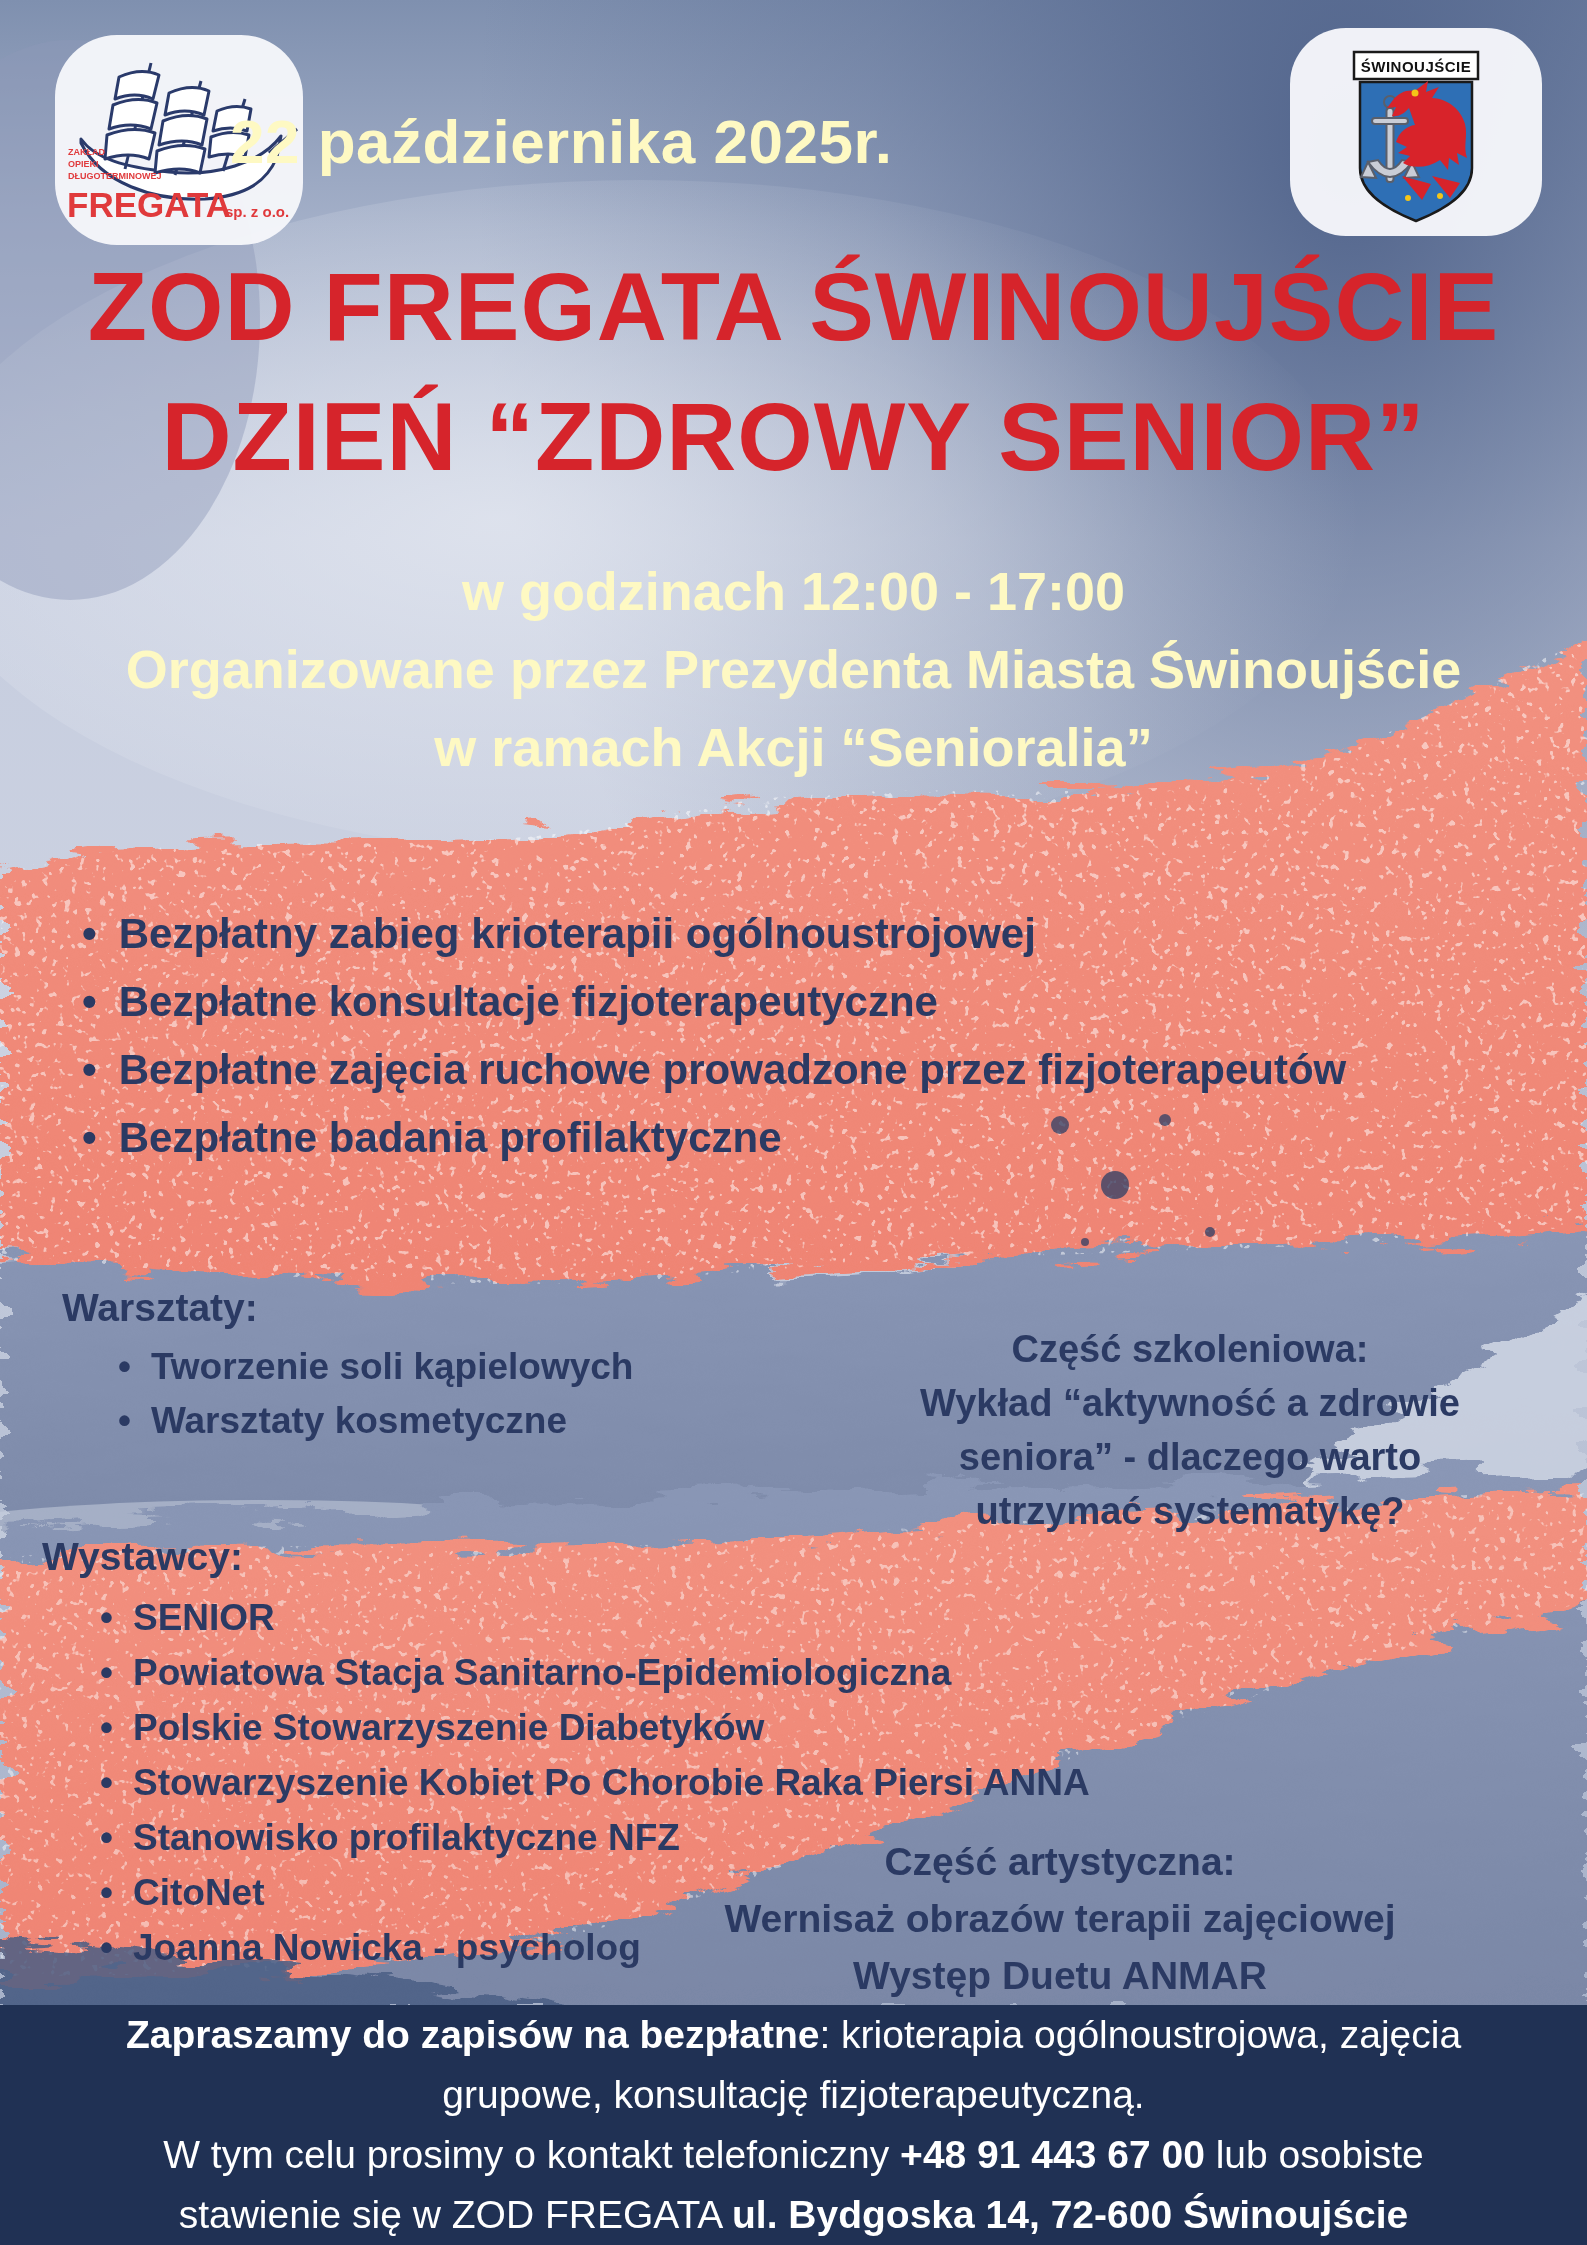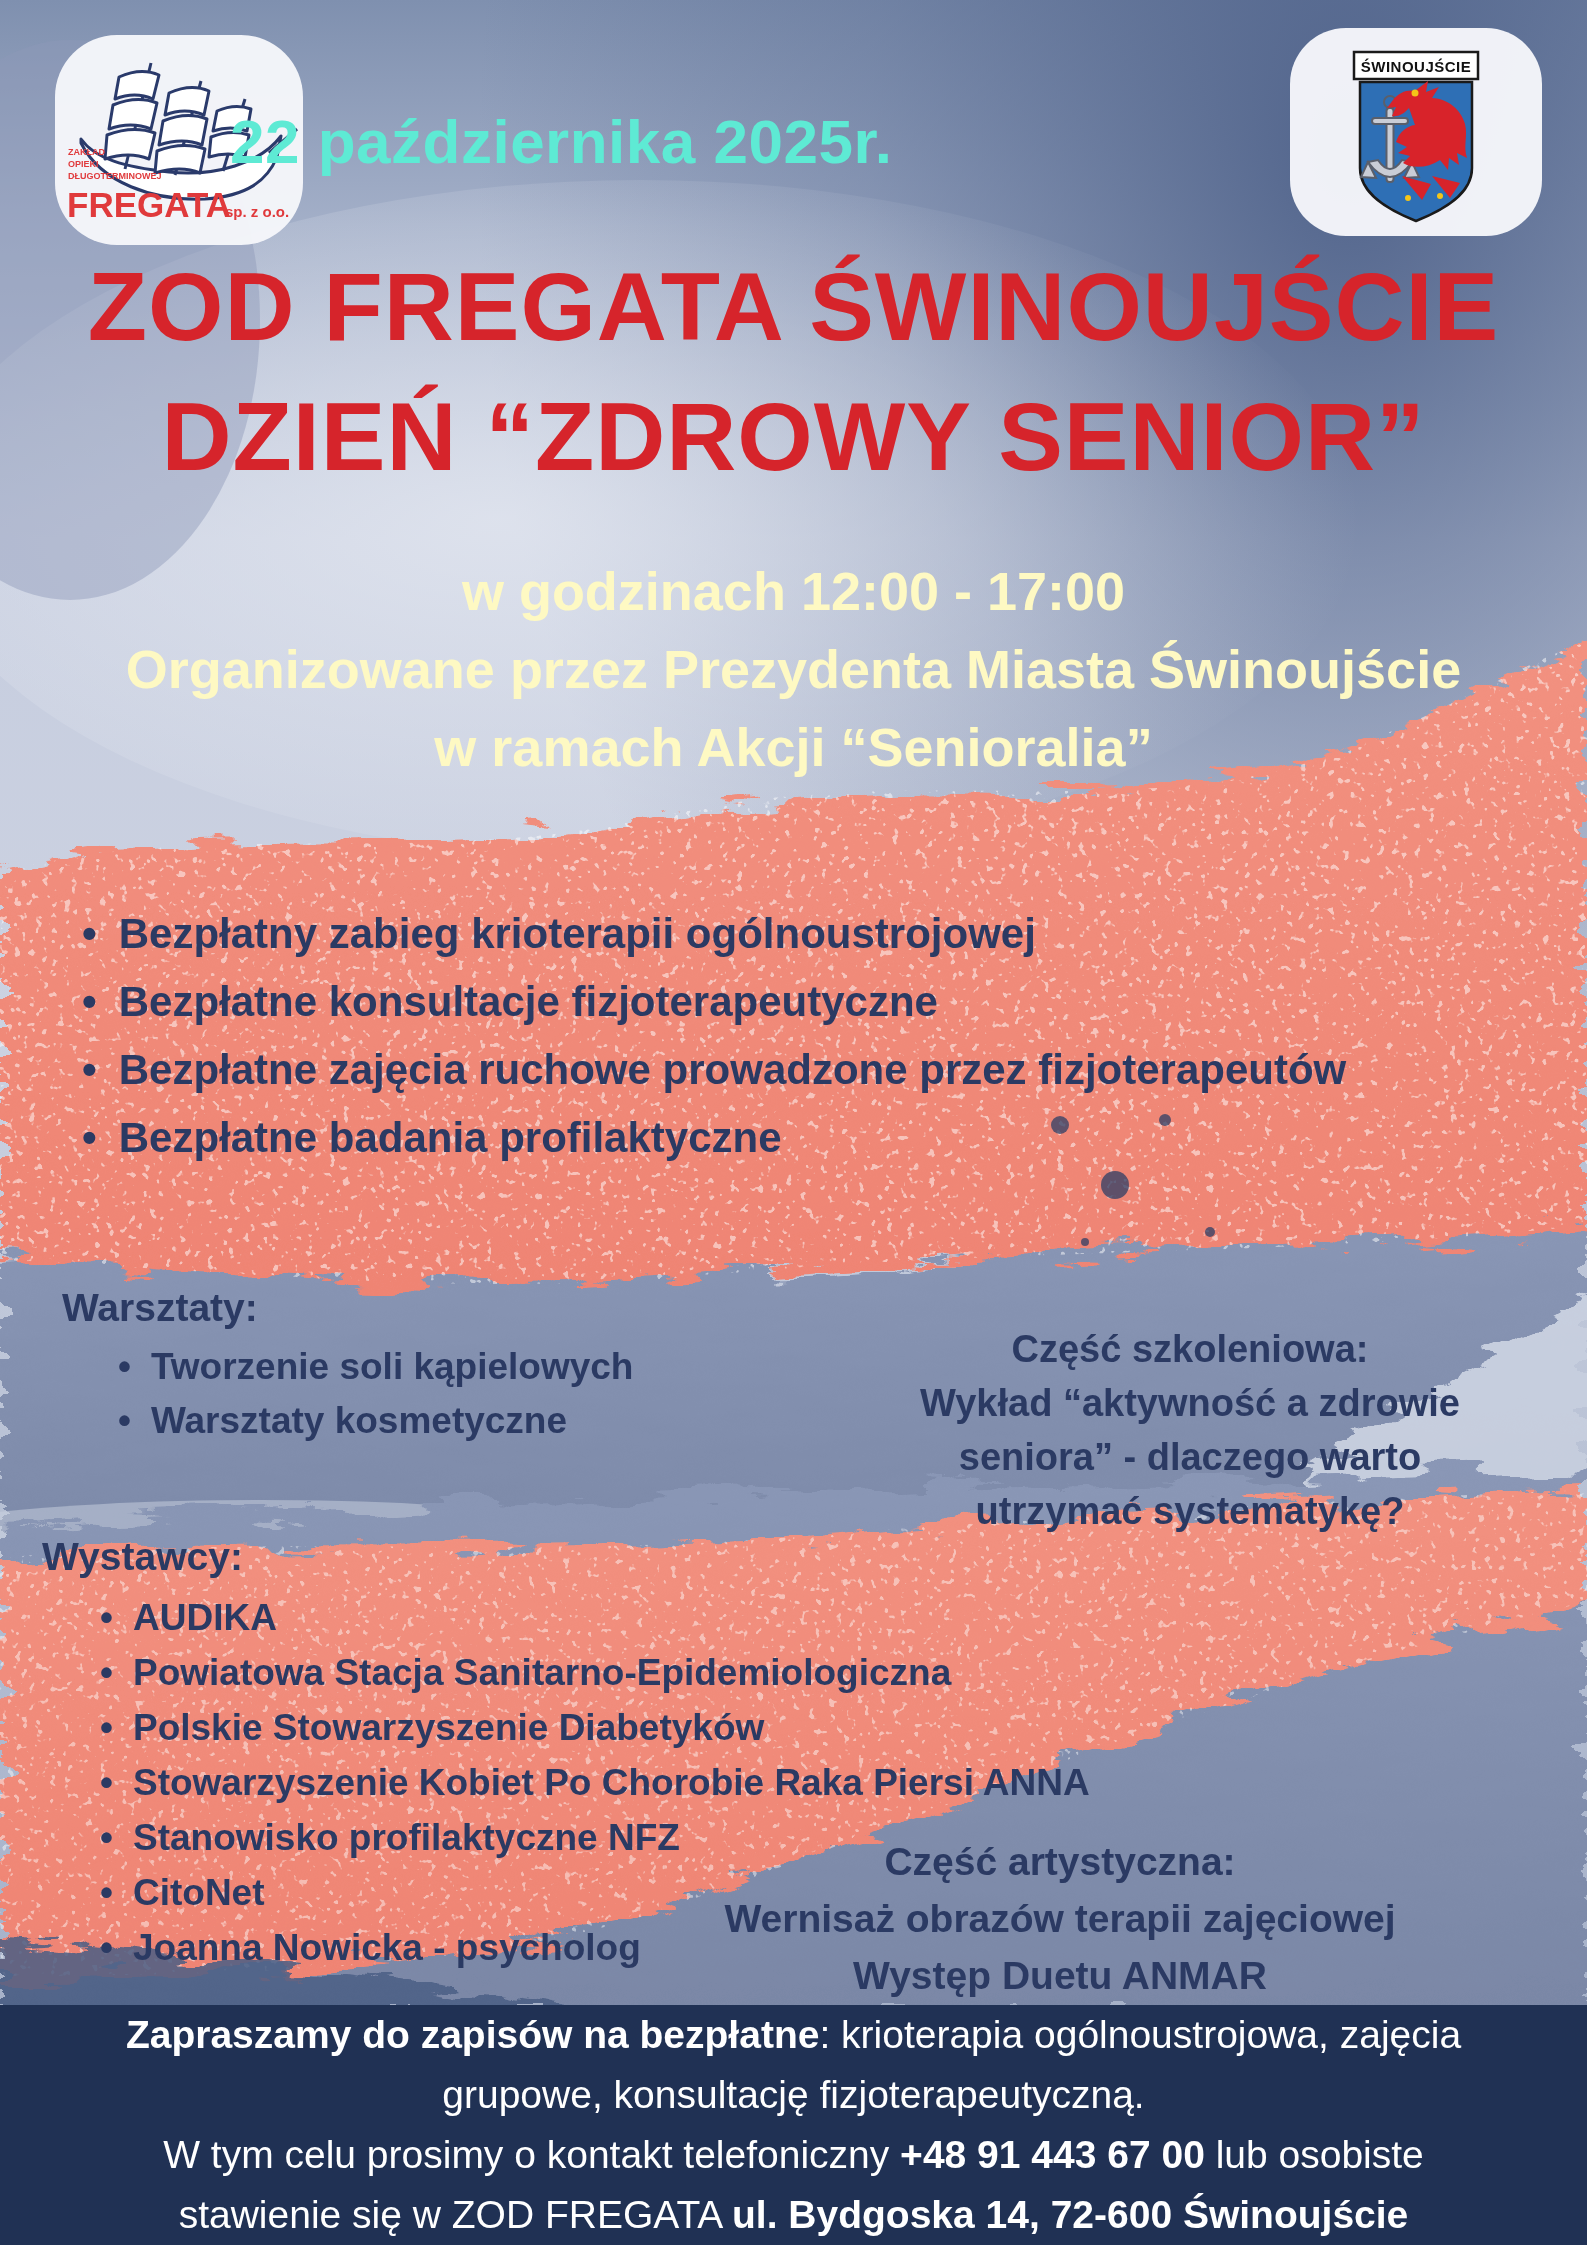--- a/index.html
+++ b/index.html
@@ -17,21 +17,21 @@
     position:absolute;left:55px;top:35px;width:248px;height:210px;
     background:rgba(245,246,250,0.97);border-radius:62px;
   }
   .crest-tile{
     position:absolute;left:1290px;top:28px;width:252px;height:208px;
     background:rgba(245,246,250,0.97);border-radius:56px;
   }
   .logo-tile svg,.crest-tile svg{position:absolute;inset:0;width:100%;height:100%;}
   .date-line{
     position:absolute;left:230px;top:106px;
-    font-size:62px;font-weight:bold;color:#5eead4;letter-spacing:0.5px;white-space:nowrap;
+    font-size:62px;font-weight:bold;color:#fef9c3;letter-spacing:0.5px;white-space:nowrap;
   }
 
   
   .title-line{position:absolute;left:0;width:100%;text-align:center;
     font-size:97px;font-weight:bold;color:#d6242b;letter-spacing:1px;line-height:1;white-space:nowrap;}
   .title-1{top:258px;}
   .title-2{top:388px;}
 
   .subtitle{position:absolute;left:0;top:552px;width:100%;text-align:center;
     font-size:54px;font-weight:bold;color:#fef9c3;line-height:78px;white-space:nowrap;}
@@ -252,21 +252,21 @@
     <div>Wykład “aktywność a zdrowie</div>
     <div>seniora” - dlaczego warto</div>
     <div>utrzymać systematykę?</div>
   </div>
 
   <div class="exhibitors-heading">Wystawcy:</div>
   <div class="exhibitors-list">
 
       <div class="li-row">
         <span class="li-dot">•</span>
-        <span>AUDIKA</span>
+        <span>SENIOR</span>
       </div>
 
       <div class="li-row">
         <span class="li-dot">•</span>
         <span>Powiatowa Stacja Sanitarno-Epidemiologiczna</span>
       </div>
 
       <div class="li-row">
         <span class="li-dot">•</span>
         <span>Polskie Stowarzyszenie Diabetyków</span>

